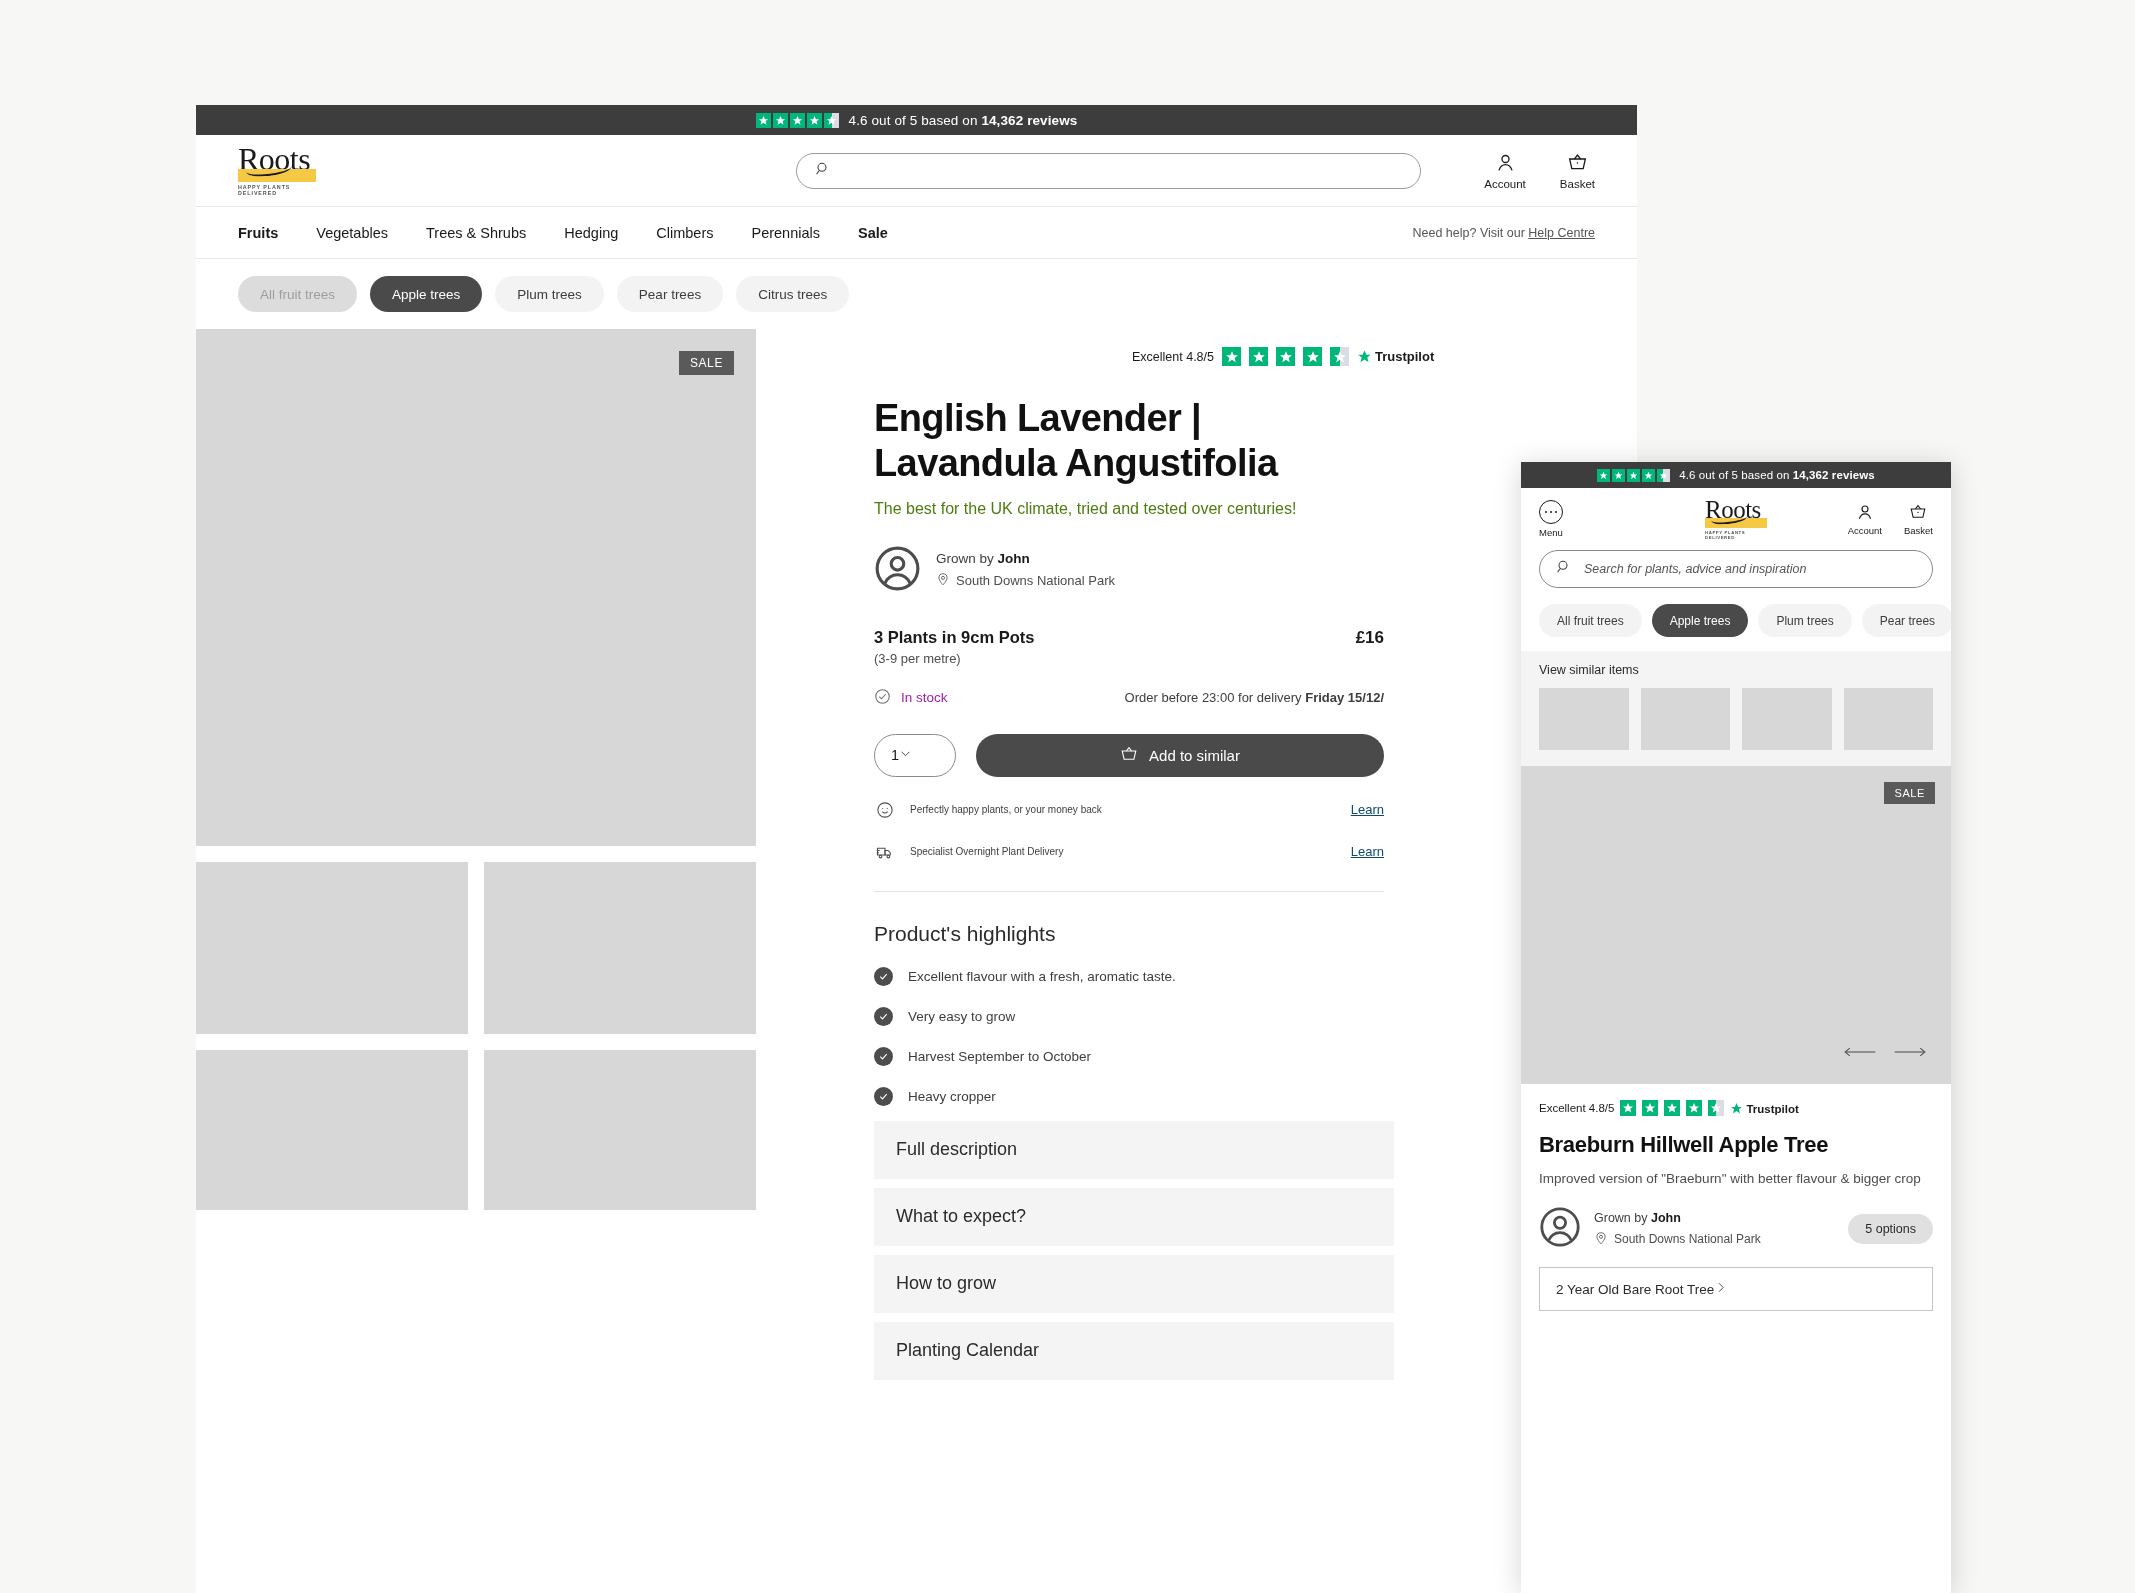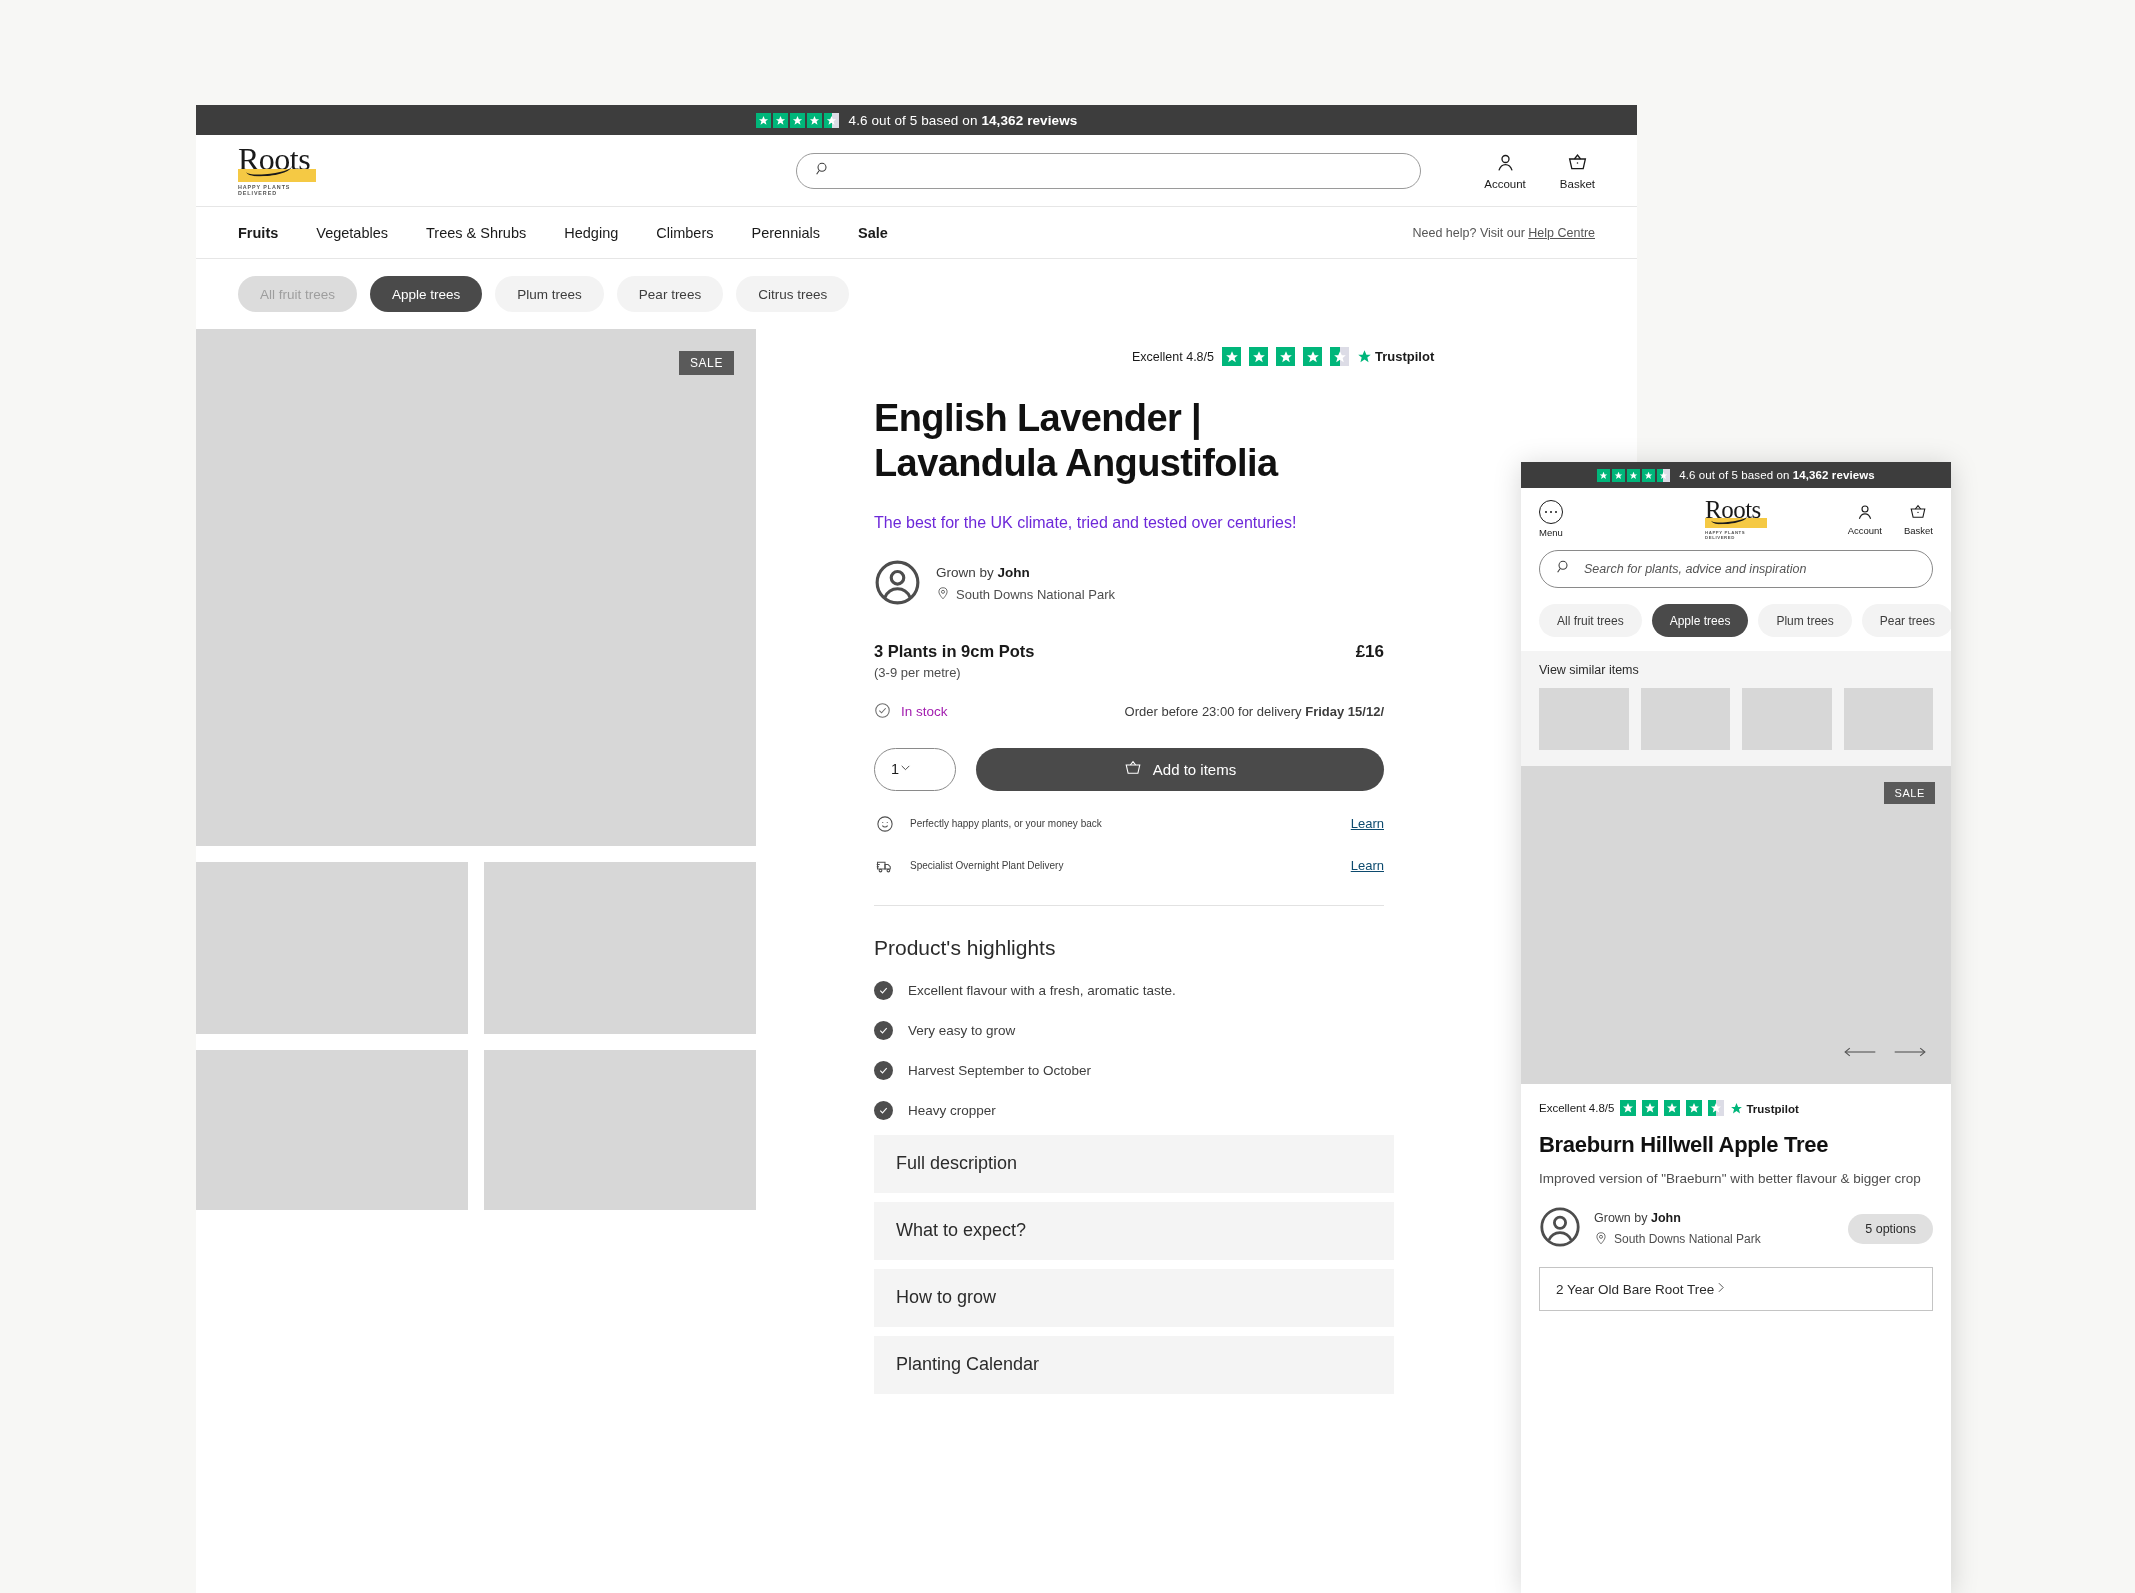--- a/index.html
+++ b/index.html
@@ -135,21 +135,21 @@
   .tp-inline .tp-star svg { width: 14px; height: 14px; }
   .tp-logo { display: flex; align-items: flex-end; gap: 3px; }
   .tp-logo svg { width: 15px; height: 15px; fill: #00b67a; }
   .tp-logo span { font-size: 13px; color: #1a1a1a; font-weight: 600; }
 
   .ptitle {
     font-size: 38px; font-weight: 700; line-height: 1.18;
     color: #111; margin-top: 30px; letter-spacing: -.6px;
     max-width: 430px;
   }
-  .psub { font-size: 16px; color: #6d28d9; margin-top: 28px; }
+  .psub { font-size: 16px; color: #4d7c0f; margin-top: 14px; }
 
   .grower { display: flex; align-items: center; gap: 15px; margin-top: 27px; }
   .grower-av svg { width: 47px; height: 47px; stroke: #4d4d4d; fill: none; stroke-width: 1.6; }
   .grower-txt .l1 { font-size: 13.5px; color: #3d3d3d; }
   .grower-txt .l1 b { font-weight: 700; color: #1a1a1a; }
   .grower-txt .l2 { font-size: 13px; color: #4d4d4d; display: flex; align-items: center; gap: 6px; margin-top: 6px; }
   .grower-txt .l2 svg { width: 14px; height: 14px; stroke: #4d4d4d; fill: none; stroke-width: 1.4; }
 
   .price-row { display: flex; align-items: flex-start; margin-top: 32px; width: 510px; }
   .price-left .pl1 { font-size: 16.5px; font-weight: 700; color: #1a1a1a; }
@@ -475,21 +475,21 @@
             <span class="q">1</span>
             <span><svg viewBox="0 0 24 24">
                   <polyline points="5,9 12,16 19,9"></polyline>
                 </svg></span>
           </div>
           <button class="atb">
             <span><svg viewBox="0 0 24 24">
                   <path d="M3 8h18l-2.5 11h-13z"></path>
                   <path d="M8.5 8 12 3.5 15.5 8"></path>
                 </svg></span>
-            <span>Add to items</span>
+            <span>Add to similar</span>
           </button>
         </div>
 
         <div class="benefit">
           <span class="bico">
               <svg viewBox="0 0 24 24">
                 <circle cx="12" cy="12" r="9.5"></circle>
                 <circle cx="9" cy="10" r=".8" fill="#4d4d4d" stroke="none"></circle>
                 <circle cx="15" cy="10" r=".8" fill="#4d4d4d" stroke="none"></circle>
                 <path d="M8.5 14.2c1 1.3 2.1 1.9 3.5 1.9s2.5-.6 3.5-1.9"></path>

